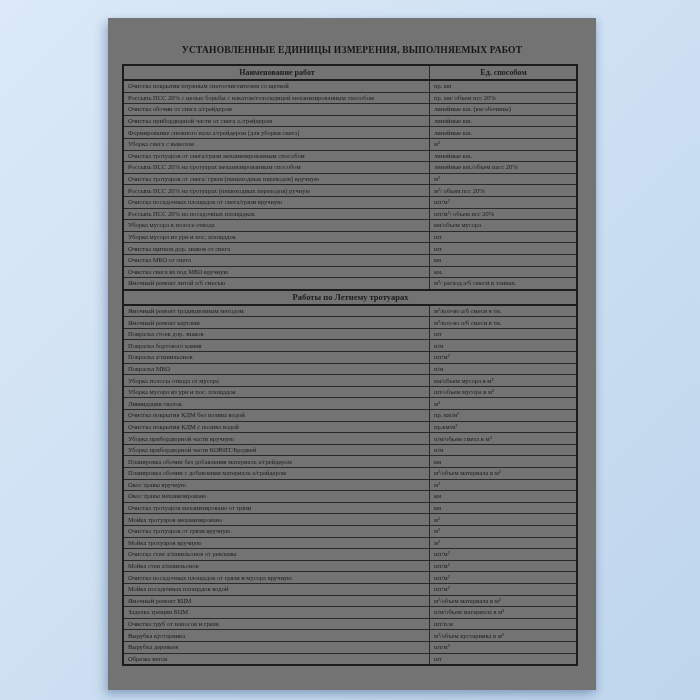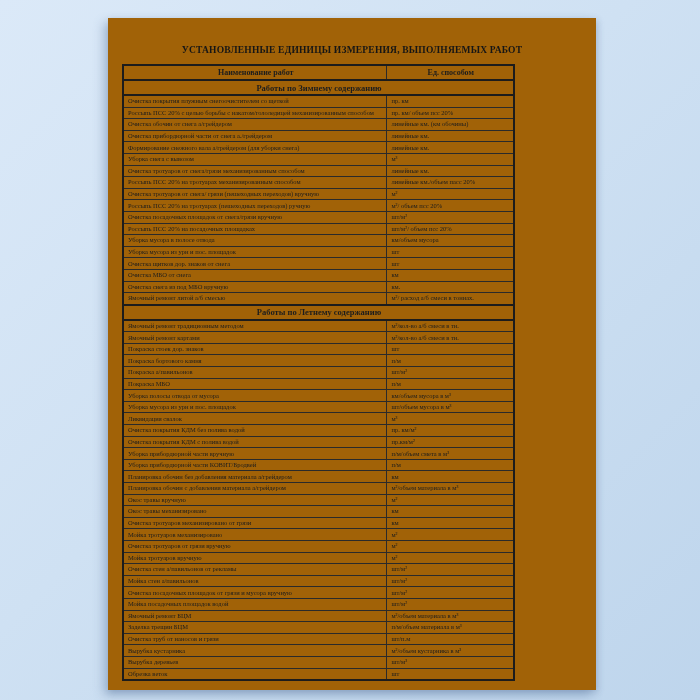--- a/index.html
+++ b/index.html
@@ -4,34 +4,34 @@
 <style>
   html, body { margin: 0; padding: 0; }
   body {
     width: 700px; height: 700px; overflow: hidden;
     background: linear-gradient(135deg, #dbe9f8 0%, #cfe1f3 45%, #bed5ec 100%);
     font-family: "Liberation Serif", "DejaVu Serif", serif;
   }
   .page {
     position: absolute; left: 108px; top: 18px;
     width: 488px; height: 672px;
-    background: #a16207;
+    background: #737373;
     box-shadow: -4px 5px 10px rgba(90,120,160,0.45), 2px 2px 6px rgba(90,120,160,0.25);
   }
   .doc-title {
     margin-top: 27px;
     text-align: center;
     font-weight: bold;
     font-size: 9.5px;
     letter-spacing: 0.2px;
     color: #161616;
   }
   table.units {
     position: absolute; left: 14px; top: 46px;
-    width: 393px;
+    width: 456px;
     border-collapse: collapse;
     border: 2px solid #1c1c1c;
     table-layout: fixed;
   }
   table.units td, table.units th {
     border: 1px solid #2a2a2a;
     font-size: 6.5px;
     line-height: 8px;
     padding: 1px 3px 1px 4px;
     color: #1d1d1d;
@@ -68,23 +68,20 @@
       <col style="width:67.5%">
       <col style="width:32.5%">
     </colgroup>
     <thead>
       <tr>
         <th>Наименование работ</th>
         <th>Ед. способом</th>
       </tr>
     </thead>
     <tbody>
-        <tr class="section-row">
-          <td colspan="2">Работы по Зимнему содержанию</td>
-        </tr>
         <tr>
           <td>Очистка покрытия плужным снегоочистителем со щеткой</td>
           <td>пр. км</td>
         </tr>
         <tr>
           <td>Россыпь ПСС 20% с целью борьбы с накатом/гололедицей механизированным способом</td>
           <td>пр. км/ объем псс 20%</td>
         </tr>
         <tr>
           <td>Очистка обочин от снега а/грейдером</td>
@@ -144,21 +141,21 @@
         </tr>
         <tr>
           <td>Очистка снега из под МБО вручную</td>
           <td>км.</td>
         </tr>
         <tr>
           <td>Ямочный ремонт литой а/б смесью</td>
           <td>м²/ расход а/б смеси в тоннах.</td>
         </tr>
         <tr class="section-row">
-          <td colspan="2">Работы по Летнему содержанию</td>
+          <td colspan="2">Работы по Летнему тротуарах</td>
         </tr>
         <tr>
           <td>Ямочный ремонт традиционным методом</td>
           <td>м²/кол-во а/б смеси в тн.</td>
         </tr>
         <tr>
           <td>Ямочный ремонт картами</td>
           <td>м²/кол-во а/б смеси в тн.</td>
         </tr>
         <tr>

